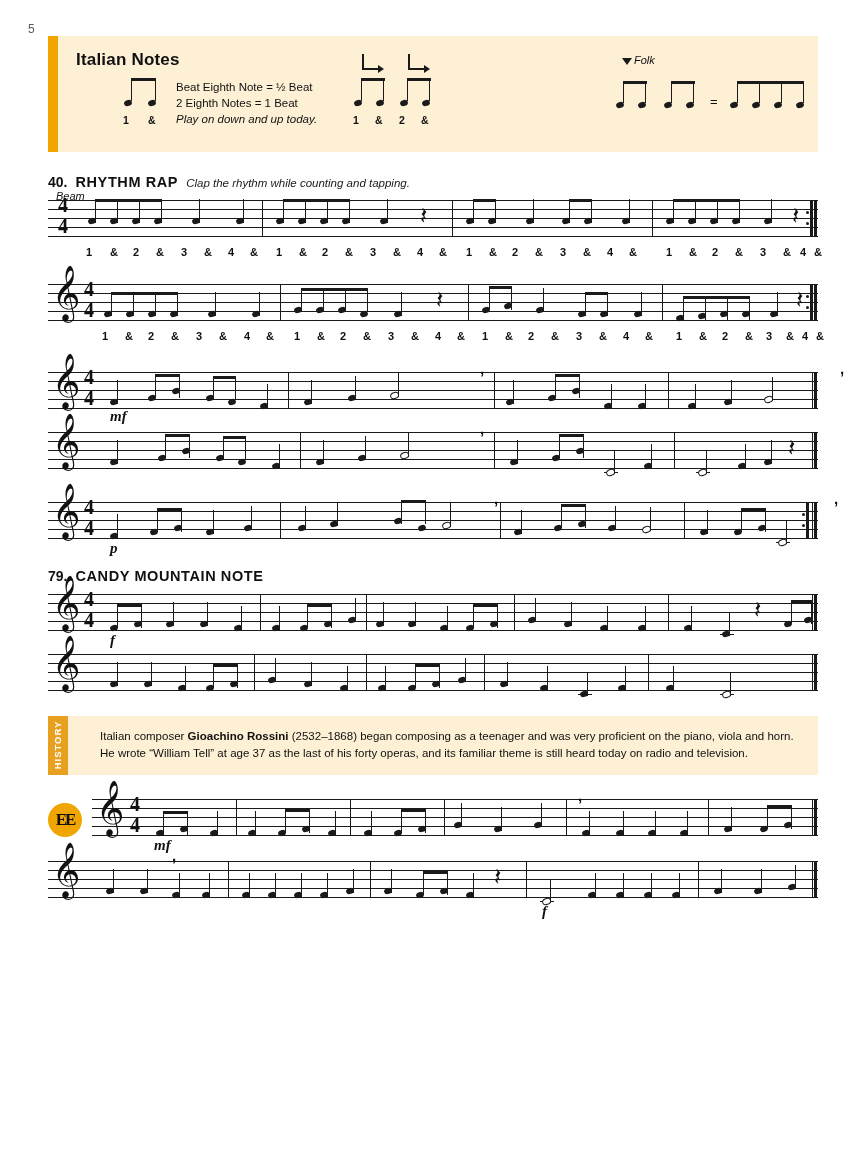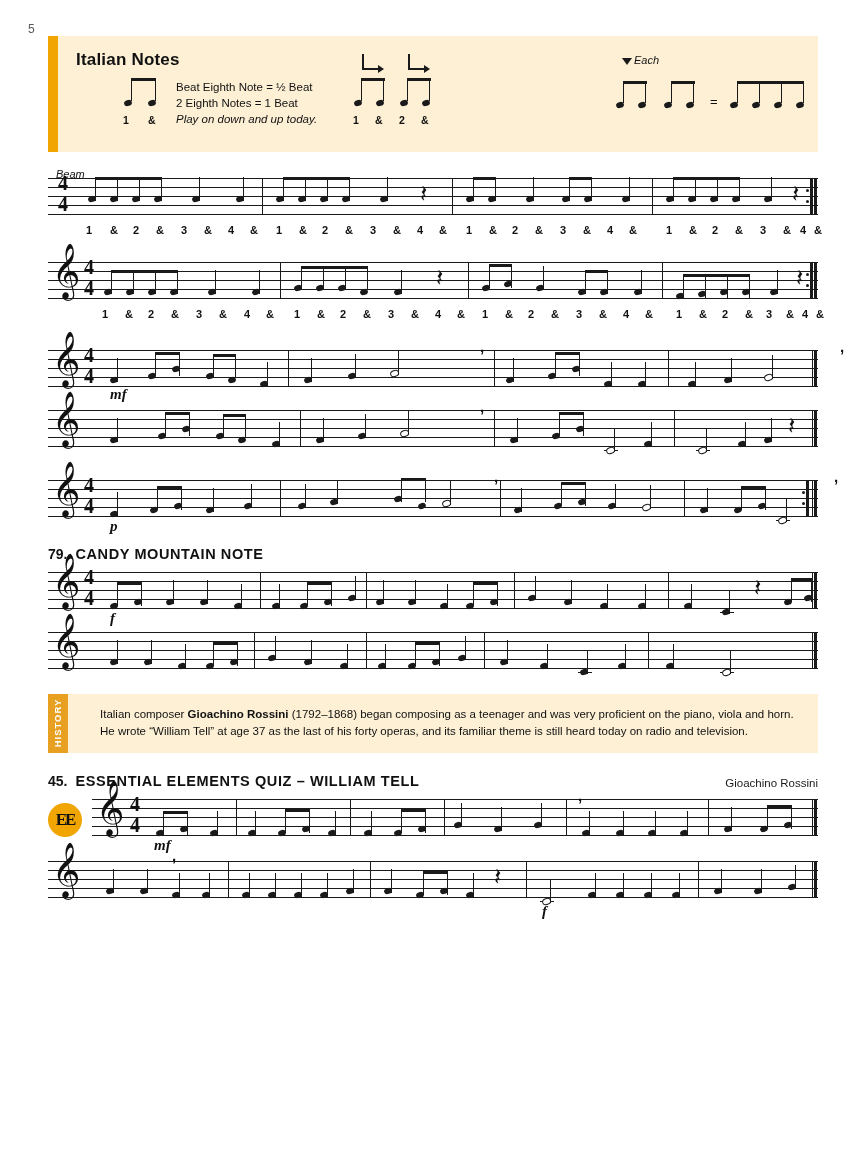--- a/index.html
+++ b/index.html
@@ -346,21 +346,21 @@
 
         <div class="mini-label" style="position:absolute; left:277px; top:34px;">1</div>
         <div class="mini-label" style="position:absolute; left:299px; top:34px;">&amp;</div>
         <div class="mini-label" style="position:absolute; left:323px; top:34px;">2</div>
         <div class="mini-label" style="position:absolute; left:345px; top:34px;">&amp;</div>
       </div>
 
 
       <div>
         <div style="position:absolute; left:546px; top:-22px; border-left:5px solid transparent; border-right:5px solid transparent; border-top:7px solid #1a1a1a;"></div>
-        <div class="beam-label" style="position:absolute; left:558px; top:-26px;">Each</div>
+        <div class="beam-label" style="position:absolute; left:558px; top:-26px;">Folk</div>
 
         <div class="note" style="left:540px; top:22px;"></div>
         <div class="stem" style="left:547px; top:1px; height:22px;"></div>
         <div class="note" style="left:562px; top:22px;"></div>
         <div class="stem" style="left:569px; top:1px; height:22px;"></div>
         <div class="beam" style="left:547px; top:1px; width:24px;"></div>
 
         <div class="note" style="left:588px; top:22px;"></div>
         <div class="stem" style="left:595px; top:1px; height:22px;"></div>
         <div class="note" style="left:610px; top:22px;"></div>
@@ -377,20 +377,25 @@
         <div class="stem" style="left:705px; top:1px; height:22px;"></div>
         <div class="note" style="left:720px; top:22px;"></div>
         <div class="stem" style="left:727px; top:1px; height:22px;"></div>
         <div class="beam" style="left:661px; top:1px; width:67px;"></div>
       </div>
 
     </div>
   </div>
 
   <div class="ex">
+    <div class="ex-head">
+      <span class="ex-num">40.</span>
+      <span class="ex-title">RHYTHM RAP</span>
+      <span class="ex-sub">Clap the rhythm while counting and tapping.</span>
+    </div>
     <div class="staff-wrap">
       <div class="clap-label" style="left:8px; top:-6px;">Beam</div>
       <div class="staff" style="height:48px;">
         <div class="line"></div>
         <div class="line"></div>
         <div class="line"></div>
         <div class="line"></div>
         <div class="line"></div>
 
         <div class="timesig" style="left:6px;">
@@ -966,29 +971,24 @@
         <div class="stem" style="left:682px; top:22px;"></div>
         <div class="endbar" style="left:764px;"></div>
       </div>
     </div>
   </div>
 
   <div class="history-box">
     <div class="history-tab">
       <span>HISTORY</span>
     </div>
-    <span>Italian composer </span><b>Gioachino Rossini</b><span> (1792–1868) began composing as a teenager and was very proficient on the piano, viola and horn.  He wrote “William Tell” at age 37 as the last of his forty operas, and its familiar theme is still heard today on radio and television.</span>
+    <span>Italian composer </span><b>Gioachino Rossini</b><span> (2532–1868) began composing as a teenager and was very proficient on the piano, viola and horn.  He wrote “William Tell” at age 37 as the last of his forty operas, and its familiar theme is still heard today on radio and television.</span>
   </div>
 
   <div class="ex" style="margin-top:20px;">
-    <div class="ex-head">
-      <span class="ex-num">45.</span>
-      <span class="ex-title">ESSENTIAL ELEMENTS QUIZ – WILLIAM TELL</span>
-      <span class="ex-credit">Gioachino Rossini</span>
-    </div>
 
     <div class="staff-wrap">
       <div class="ee-logo">EE</div>
       <div class="staff" style="margin-left:0;">
         <div class="line" style="left:44px;"></div>
         <div class="line" style="left:44px;"></div>
         <div class="line" style="left:44px;"></div>
         <div class="line" style="left:44px;"></div>
         <div class="line" style="left:44px;"></div>
         <div class="clef" style="left:48px;">𝄞</div>

